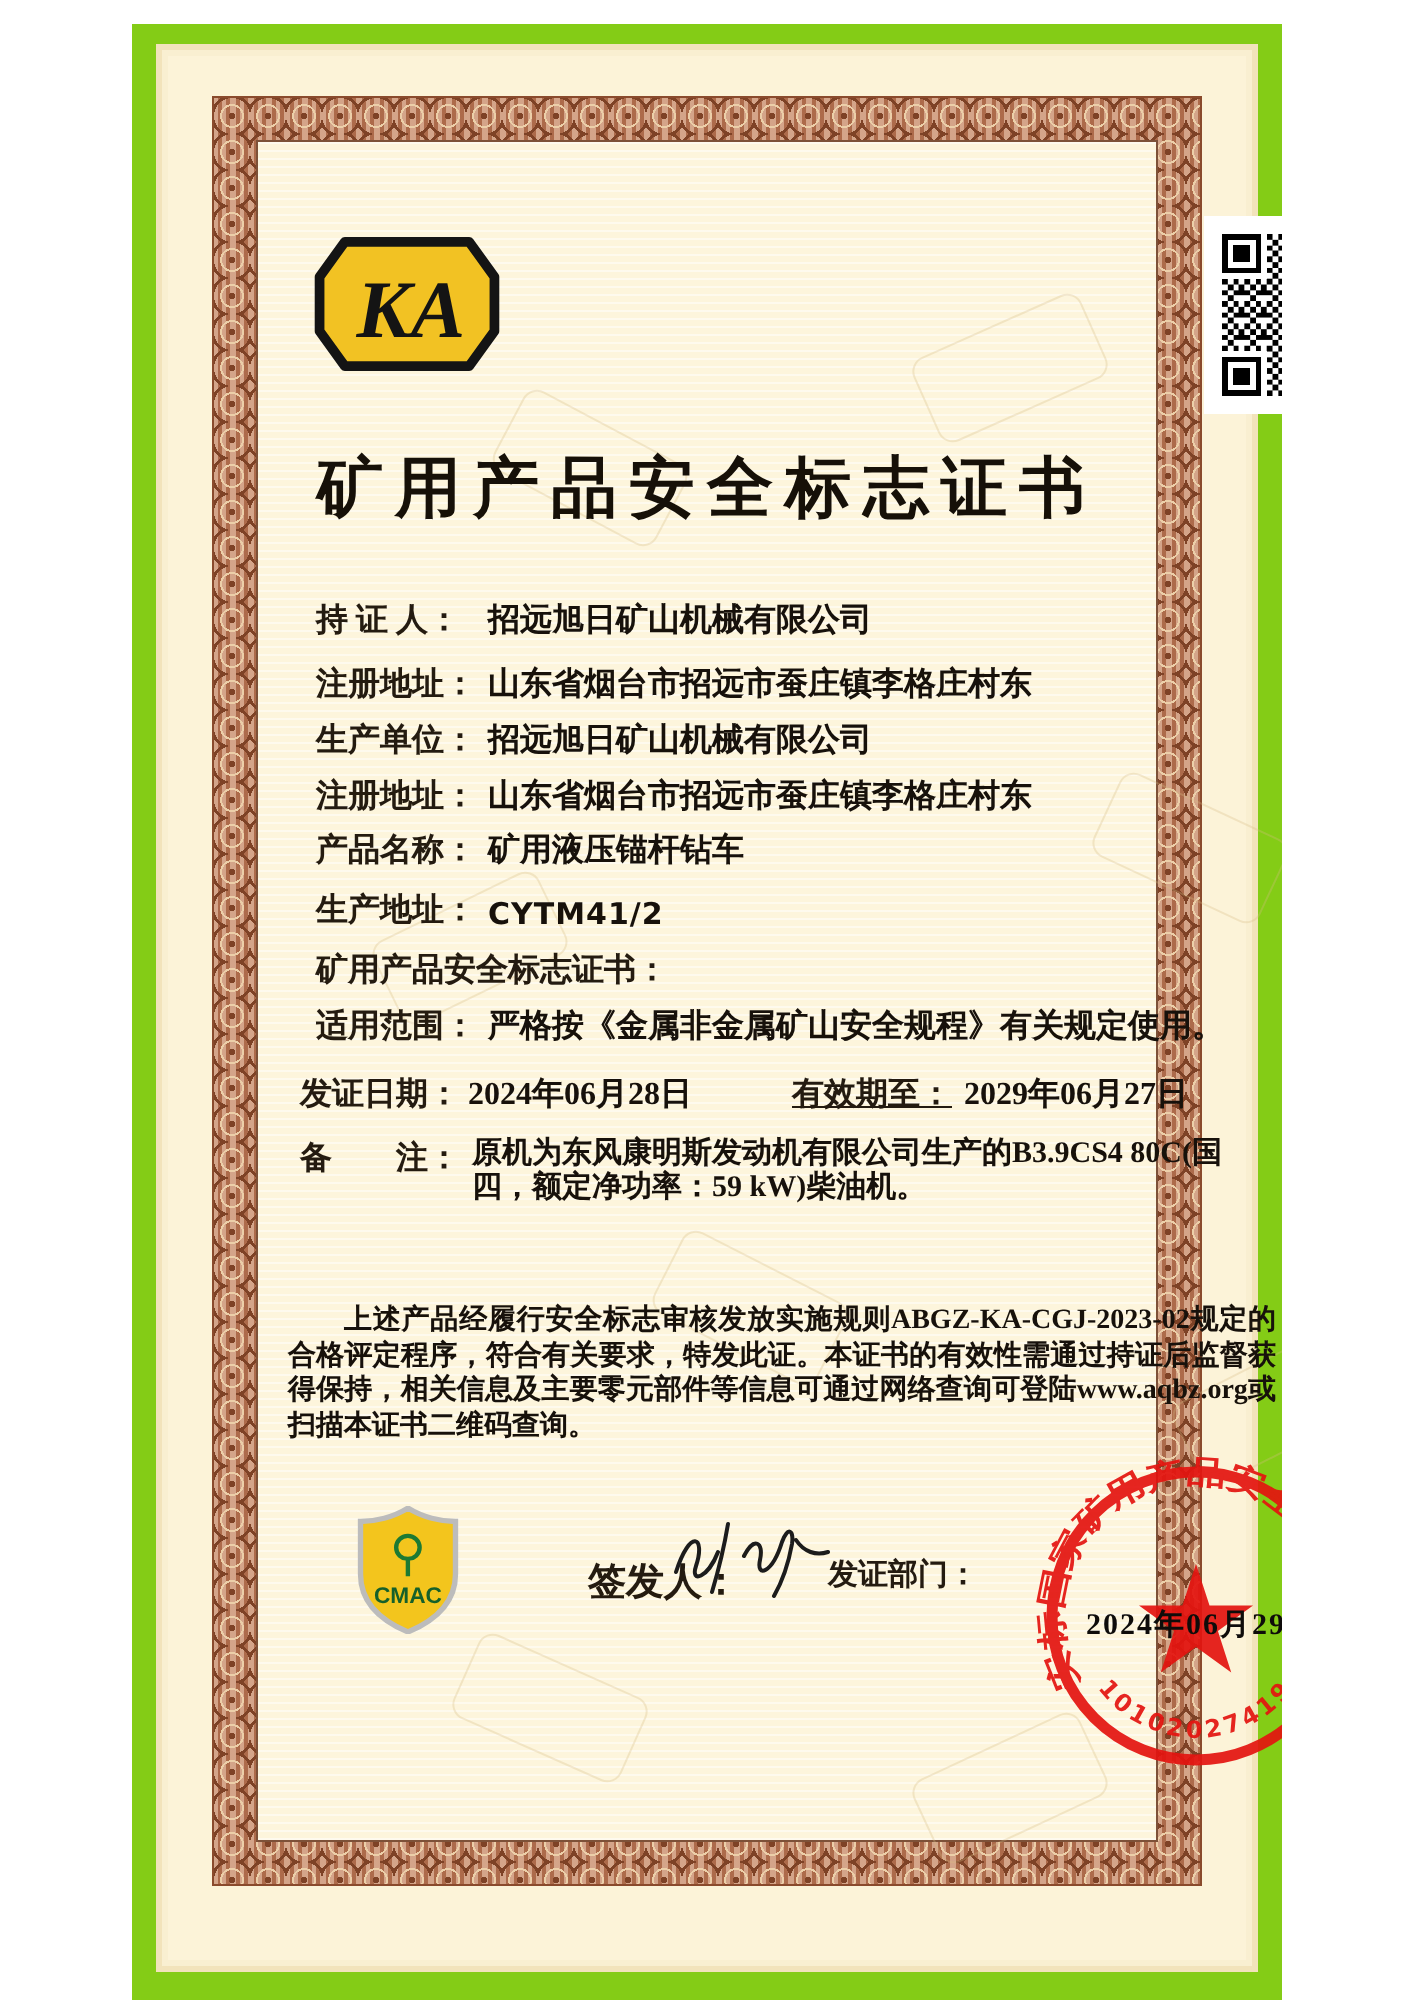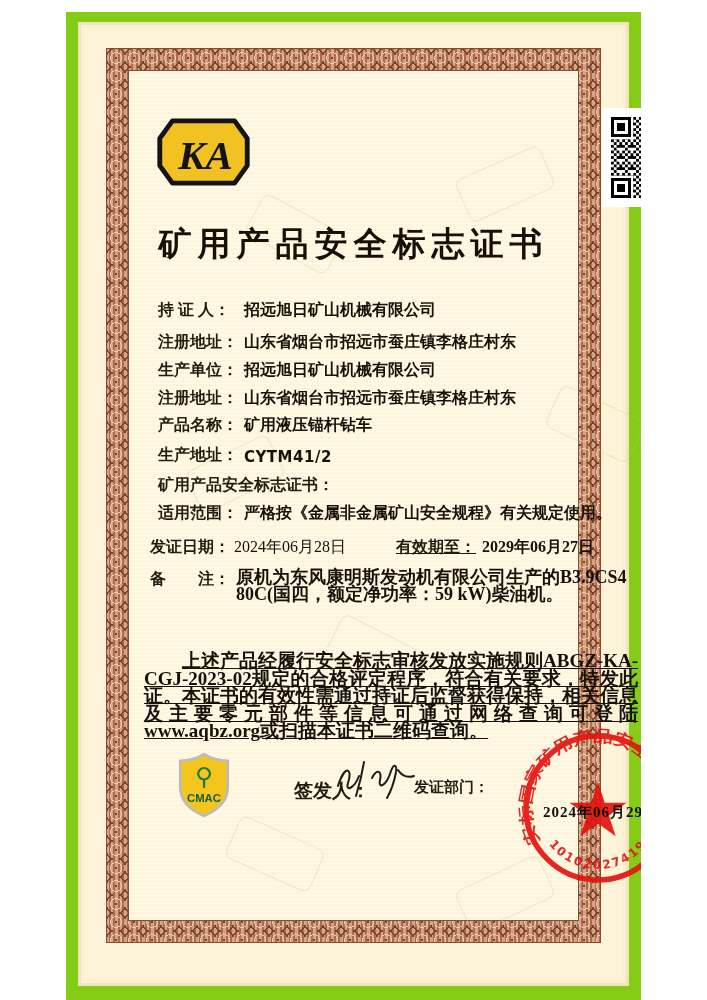--- a/index.html
+++ b/index.html
@@ -54,31 +54,31 @@
   
   .field-row { position:absolute; left:92px; display:flex; align-items:flex-end; width:560px; }
   .flabel {
     flex:0 0 86px; font-size:16px; font-weight:600; color:#241b10; white-space:nowrap;
   }
   .flabel.long { flex:0 0 auto; margin-right:14px; }
   .fvalue { font-size:16px; color:#17110b; font-weight:600; }
   .fvalue.alnum { font-family:"DejaVu Sans", sans-serif; font-weight:bold; font-size:15px; letter-spacing:.5px; }
   .dates-row { position:absolute; left:84px; top:525px; display:flex; width:560px;align-items:center; }
   .dates-row .dlabel { flex:0 0 84px; font-size:16px; font-weight:600; color:#241b10; white-space:nowrap; }
-  .dates-row .dval1 { flex:0 0 162px; font-size:16px; font-weight:400; color:#17110b; white-space:nowrap; }
+  .dates-row .dval1 { flex:0 0 162px; font-size:16px; font-weight:700; color:#17110b; white-space:nowrap; }
   .dates-row .dlabel2 { flex:0 0 86px; font-size:16px; font-weight:600; color:#241b10; white-space:nowrap;text-decoration:underline; }
   .dates-row .dval2 { font-size:16px; font-weight:600; color:#17110b; white-space:nowrap; }
   .remark-row { position:absolute; left:84px; top:557px; display:flex; width:560px; }
   .remark-row .flabel { flex:0 0 86px; }
-  .remark-row .fvalue { width:392px; line-height:17px; font-size:18px; }
+  .remark-row .fvalue { width:392px; line-height:17px; font-size:15px; }
   
   .statement {
     position:absolute; left:78px; top:640px; width:494px;
-    font-size:19px; line-height:17.5px; font-weight:600; color:#17110b;
-    text-indent:2em; text-align:justify;text-decoration:underline;
+    font-size:14px; line-height:17.5px; font-weight:600; color:#17110b;
+    text-indent:2em; text-align:justify;
   }
   
   .cmac-badge { position:absolute; left:112px; top:741px; width:52px; height:64px; }
   .signer-label { position:absolute; left:228px; top:766px; font-size:19px; font-weight:600; color:#241b10; white-space:nowrap; }
   .signature { position:absolute; left:264px; top:744px; width:90px; height:48px; }
   .dept-label { position:absolute; left:348px; top:766px; font-size:15px; font-weight:700; color:#241b10; white-space:nowrap; }
   .seal { position:absolute; left:452px; top:716px; width:160px; height:160px; opacity:.92; z-index:3; }
   .seal-date {
     position:absolute; left:477px; top:791px; font-size:15px; font-weight:bold;
     color:#0e0c0a; letter-spacing:1px; z-index:4; white-space:nowrap;

